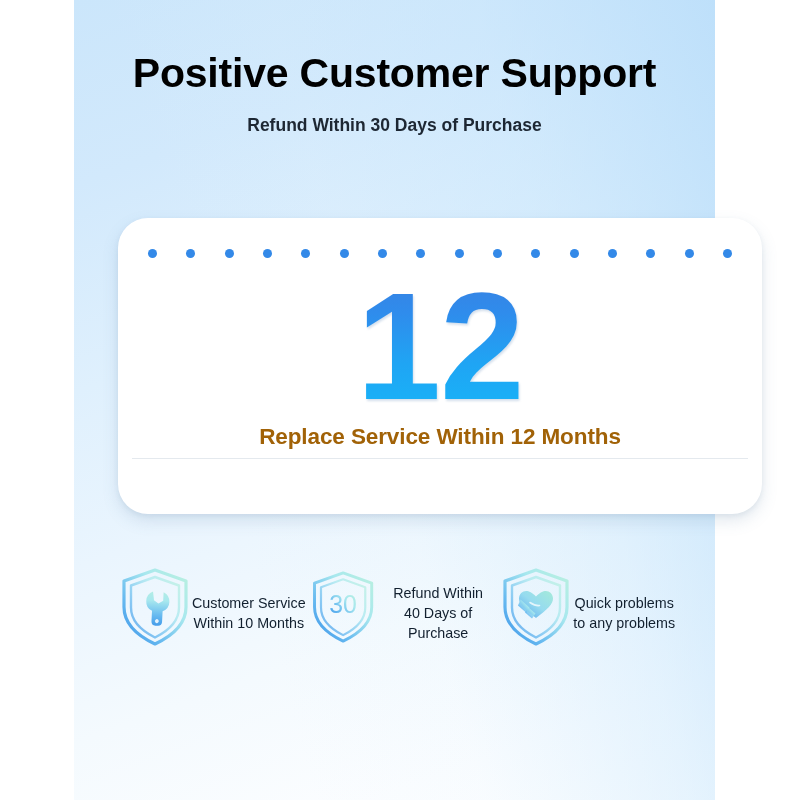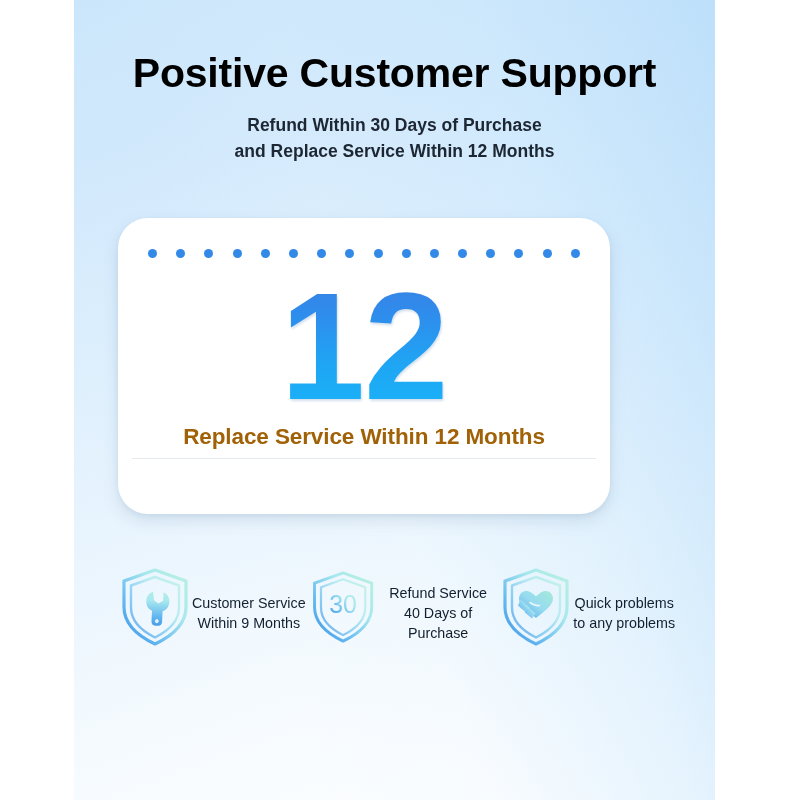--- a/index.html
+++ b/index.html
@@ -66,21 +66,21 @@
     font-weight:bold;
     color:#1d2733;
     line-height:1.45;
   }
   #subtitle .ln { display:block; }
 
   
   #card {
     position:absolute;
     left:118px; top:218px;
-    width:492px; height:296px;
+    width:644px; height:296px;
     background:#ffffff;
     border-radius:30px;
     box-shadow:0 7px 16px rgba(90,125,160,0.17),
                0 2px 5px rgba(90,125,160,0.10);
     z-index:4;
     overflow:hidden;
   }
 
   #dot-row {
     position:absolute;
@@ -174,21 +174,20 @@
 <body>
 
 <div id="stage">
 
   <div id="panel"></div>
 
   <div id="header">
     <div id="title">Positive Customer Support</div>
     <div id="subtitle">
       <span class="ln">Refund Within 30 Days of Purchase</span>
-      <span class="ln">and Replace Service Within 12 Months</span>
     </div>
   </div>
 
   <div id="card">
 
     <div id="dot-row">
       <span class="dot"></span>
       <span class="dot"></span>
       <span class="dot"></span>
       <span class="dot"></span>
@@ -231,40 +230,40 @@
         <g transform="translate(37,42) rotate(-42) translate(-37,-42)">
           <path d="M46.5 28.5 a10.5 10.5 0 0 0 -13.6 13.6 L25.5 49.5
                    a4.2 4.2 0 0 0 0 5.9 l1.6 1.6 a4.2 4.2 0 0 0 5.9 0
                    l7.4 -7.4 a10.5 10.5 0 0 0 13.6 -13.6
                    l-6.0 6.0 l-5.5 -1.0 l-1.0 -5.5 Z" fill="url(#sg1)"></path>
           <circle cx="29.6" cy="53.0" r="1.9" fill="#ffffff" opacity="0.85"></circle>
         </g>
       </svg>
       <div class="feature-label">
         <span class="ln">Customer Service</span>
-        <span class="ln">Within 9 Months</span>
+        <span class="ln">Within 10 Months</span>
       </div>
     </div>
 
     <div class="feature">
       <svg class="shield-wrap" viewBox="0 0 74 82">
         <defs>
           <linearGradient id="sg2" x1="1" y1="0" x2="0" y2="1">
             <stop offset="0%" stop-color="#b9f0df"></stop>
             <stop offset="35%" stop-color="#a8e8ee"></stop>
             <stop offset="70%" stop-color="#66b9f0"></stop>
             <stop offset="100%" stop-color="#3c94e8"></stop>
           </linearGradient>
         </defs>
         <path d="M37 4 L68 15 V41 C68 58 54 70 37 78 C20 70 6 58 6 41 V15 Z" fill="none" stroke="url(#sg2)" stroke-width="3.2" stroke-linejoin="round"></path>
         <path d="M37 11 L61 19.5 V41.5 C61 55 50 65 37 71.5 C24 65 13 55 13 41.5 V19.5 Z" fill="none" stroke="url(#sg2)" stroke-width="2.4" stroke-linejoin="round" opacity="0.75"></path>
         <text x="37" y="48" text-anchor="middle" font-family="'Liberation Sans', sans-serif" font-size="27" font-weight="normal" fill="url(#sg2)">30</text>
       </svg>
       <div class="feature-label">
-        <span class="ln">Refund Service</span>
+        <span class="ln">Refund Within</span>
         <span class="ln">40 Days of Purchase</span>
       </div>
     </div>
 
     <div class="feature">
       <svg class="shield-wrap" viewBox="0 0 74 82">
         <defs>
           <linearGradient id="sg3" x1="1" y1="0" x2="0" y2="1">
             <stop offset="0%" stop-color="#b9f0df"></stop>
             <stop offset="35%" stop-color="#a8e8ee"></stop>

